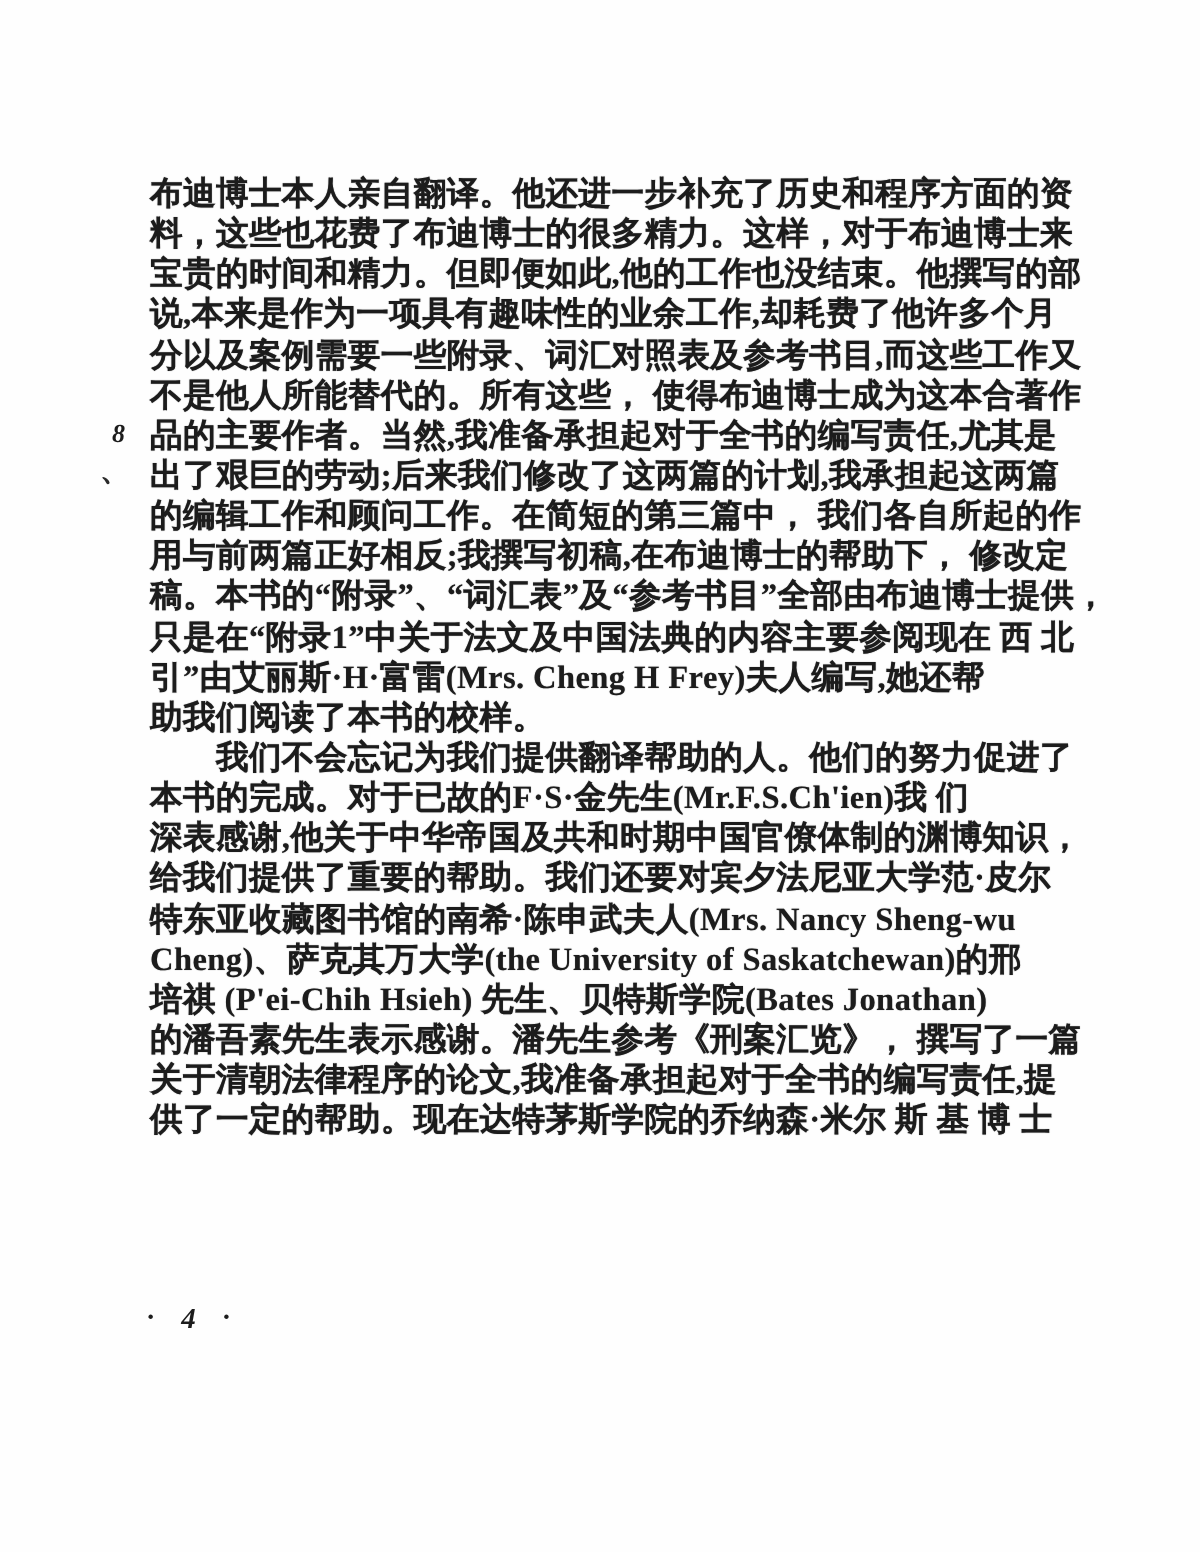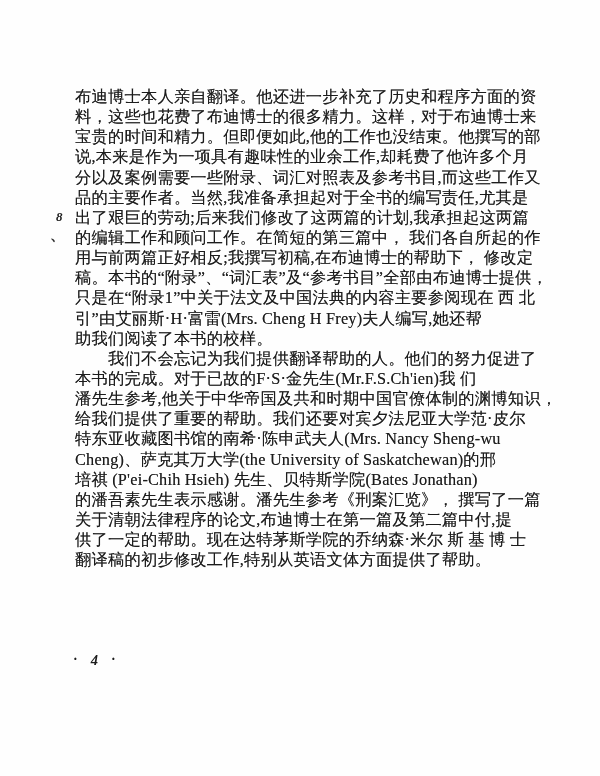--- a/index.html
+++ b/index.html
@@ -21,21 +21,21 @@
     left: 75px;
     top: 87px;
     width: 462px;
   }
   .line {
     font-size: 16.3px;
     line-height: 20.15px;
     height: 20.15px;
     letter-spacing: 0.2px;
     white-space: pre;
-    font-weight: 400;
+    font-weight: 700;
     text-shadow: 0 0 0.5px rgba(20,20,20,0.6);
   }
   .margin-num {
     position: absolute;
     left: 56px;
     top: 209px;
     font-size: 13px;
     font-weight: 700;
     font-style: italic;
   }
@@ -75,39 +75,39 @@
   <span class="margin-num">8</span>
 
   <span class="margin-tick">、</span>
 
   <div class="text-block" id="text-block">
       <div class="line">布迪博士本人亲自翻译。他还进一步补充了历史和程序方面的资</div>
       <div class="line">料，这些也花费了布迪博士的很多精力。这样，对于布迪博士来</div>
       <div class="line">宝贵的时间和精力。但即便如此,他的工作也没结束。他撰写的部</div>
       <div class="line">说,本来是作为一项具有趣味性的业余工作,却耗费了他许多个月</div>
       <div class="line">分以及案例需要一些附录、词汇对照表及参考书目,而这些工作又</div>
+      <div class="line">不是他人所能替代的。所有这些， 使得布迪博士成为这本合著作</div>
       <div class="line">品的主要作者。当然,我准备承担起对于全书的编写责任,尤其是</div>
       <div class="line">出了艰巨的劳动;后来我们修改了这两篇的计划,我承担起这两篇</div>
       <div class="line">的编辑工作和顾问工作。在简短的第三篇中， 我们各自所起的作</div>
       <div class="line">用与前两篇正好相反;我撰写初稿,在布迪博士的帮助下， 修改定</div>
       <div class="line">稿。本书的“附录”、“词汇表”及“参考书目”全部由布迪博士提供，</div>
       <div class="line">只是在“附录1”中关于法文及中国法典的内容主要参阅现在 西 北</div>
       <div class="line">引”由艾丽斯·H·富雷(Mrs. Cheng H Frey)夫人编写,她还帮</div>
       <div class="line">助我们阅读了本书的校样。</div>
       <div class="line">　　我们不会忘记为我们提供翻译帮助的人。他们的努力促进了</div>
       <div class="line">本书的完成。对于已故的F·S·金先生(Mr.F.S.Ch'ien)我 们</div>
-      <div class="line">潘先生参考,他关于中华帝国及共和时期中国官僚体制的渊博知识，</div>
+      <div class="line">深表感谢,他关于中华帝国及共和时期中国官僚体制的渊博知识，</div>
       <div class="line">给我们提供了重要的帮助。我们还要对宾夕法尼亚大学范·皮尔</div>
       <div class="line">特东亚收藏图书馆的南希·陈申武夫人(Mrs. Nancy Sheng-wu</div>
       <div class="line">Cheng)、萨克其万大学(the University of Saskatchewan)的邢</div>
       <div class="line">培祺 (P'ei-Chih Hsieh) 先生、贝特斯学院(Bates Jonathan)</div>
       <div class="line">的潘吾素先生表示感谢。潘先生参考《刑案汇览》， 撰写了一篇</div>
-      <div class="line">关于清朝法律程序的论文,布迪博士在第一篇及第二篇中付,提</div>
+      <div class="line">关于清朝法律程序的论文,我准备承担起对于全书的编写责任,提</div>
       <div class="line">供了一定的帮助。现在达特茅斯学院的乔纳森·米尔 斯 基 博 士</div>
-      <div class="line">翻译稿的初步修改工作,特别从英语文体方面提供了帮助。</div>
     </div>
 
   <div class="footer">
     <span class="dot">·</span>
     <span class="pagenum">4</span>
     <span class="dot">·</span>
   </div>
 
 </div>
 

